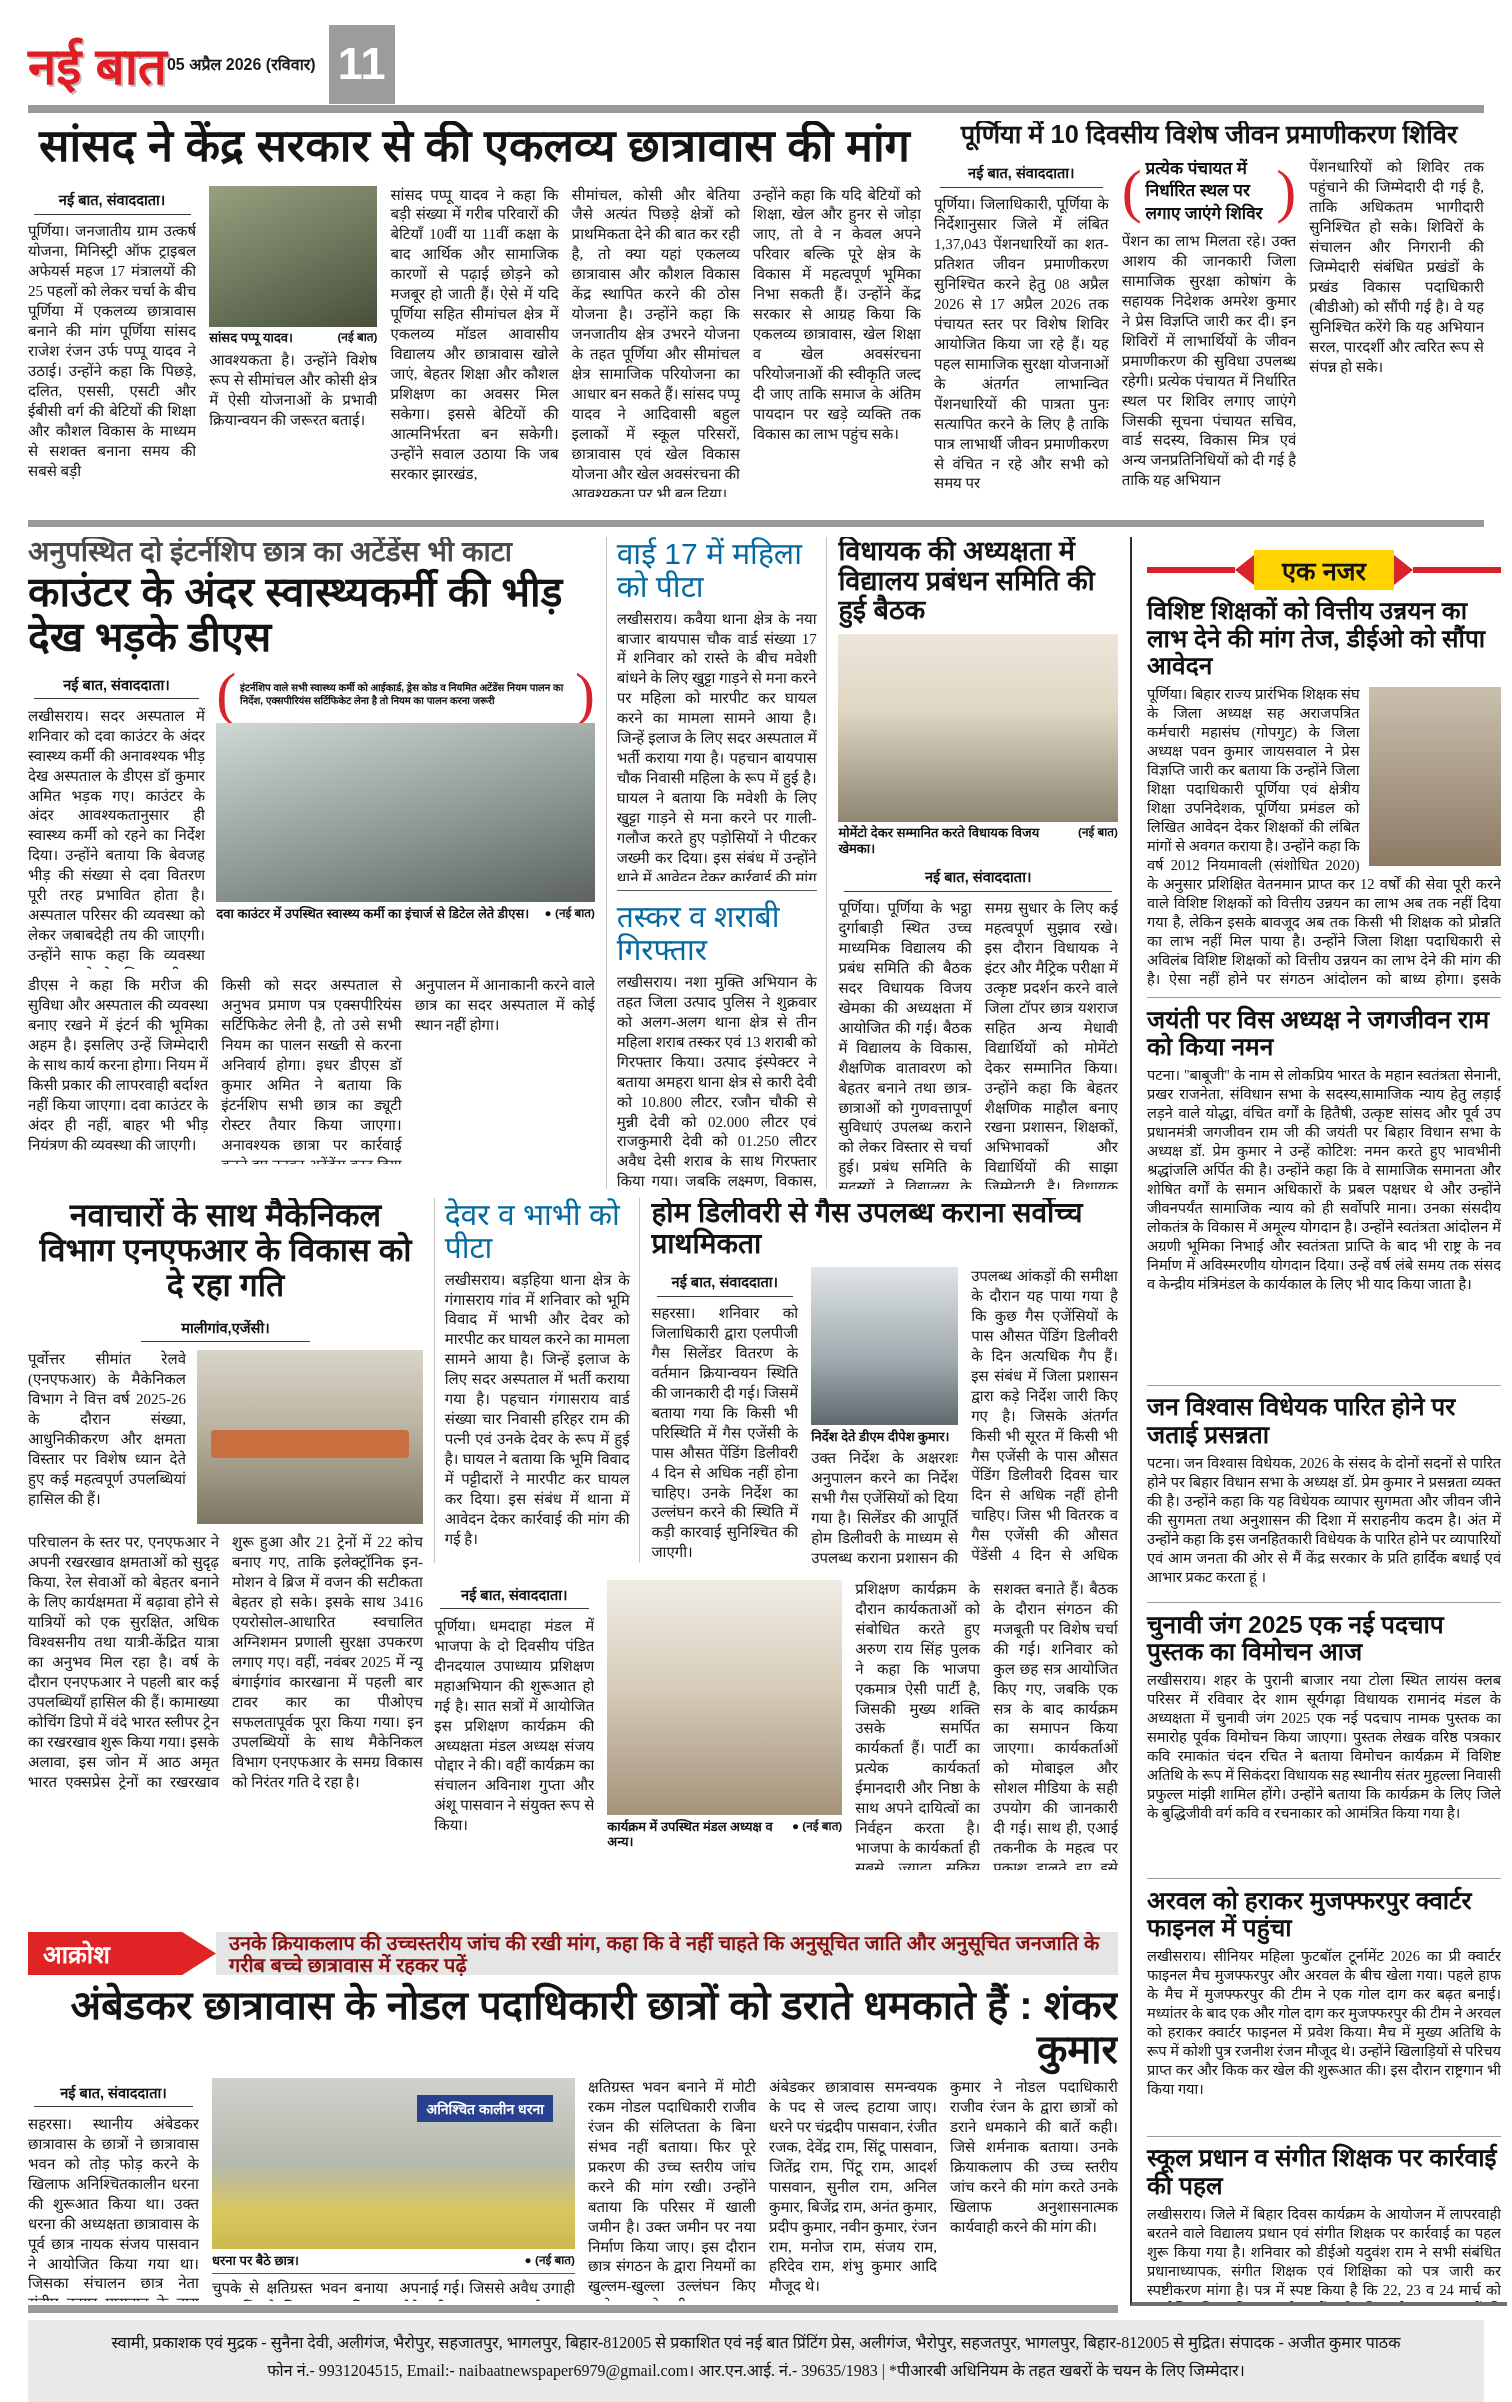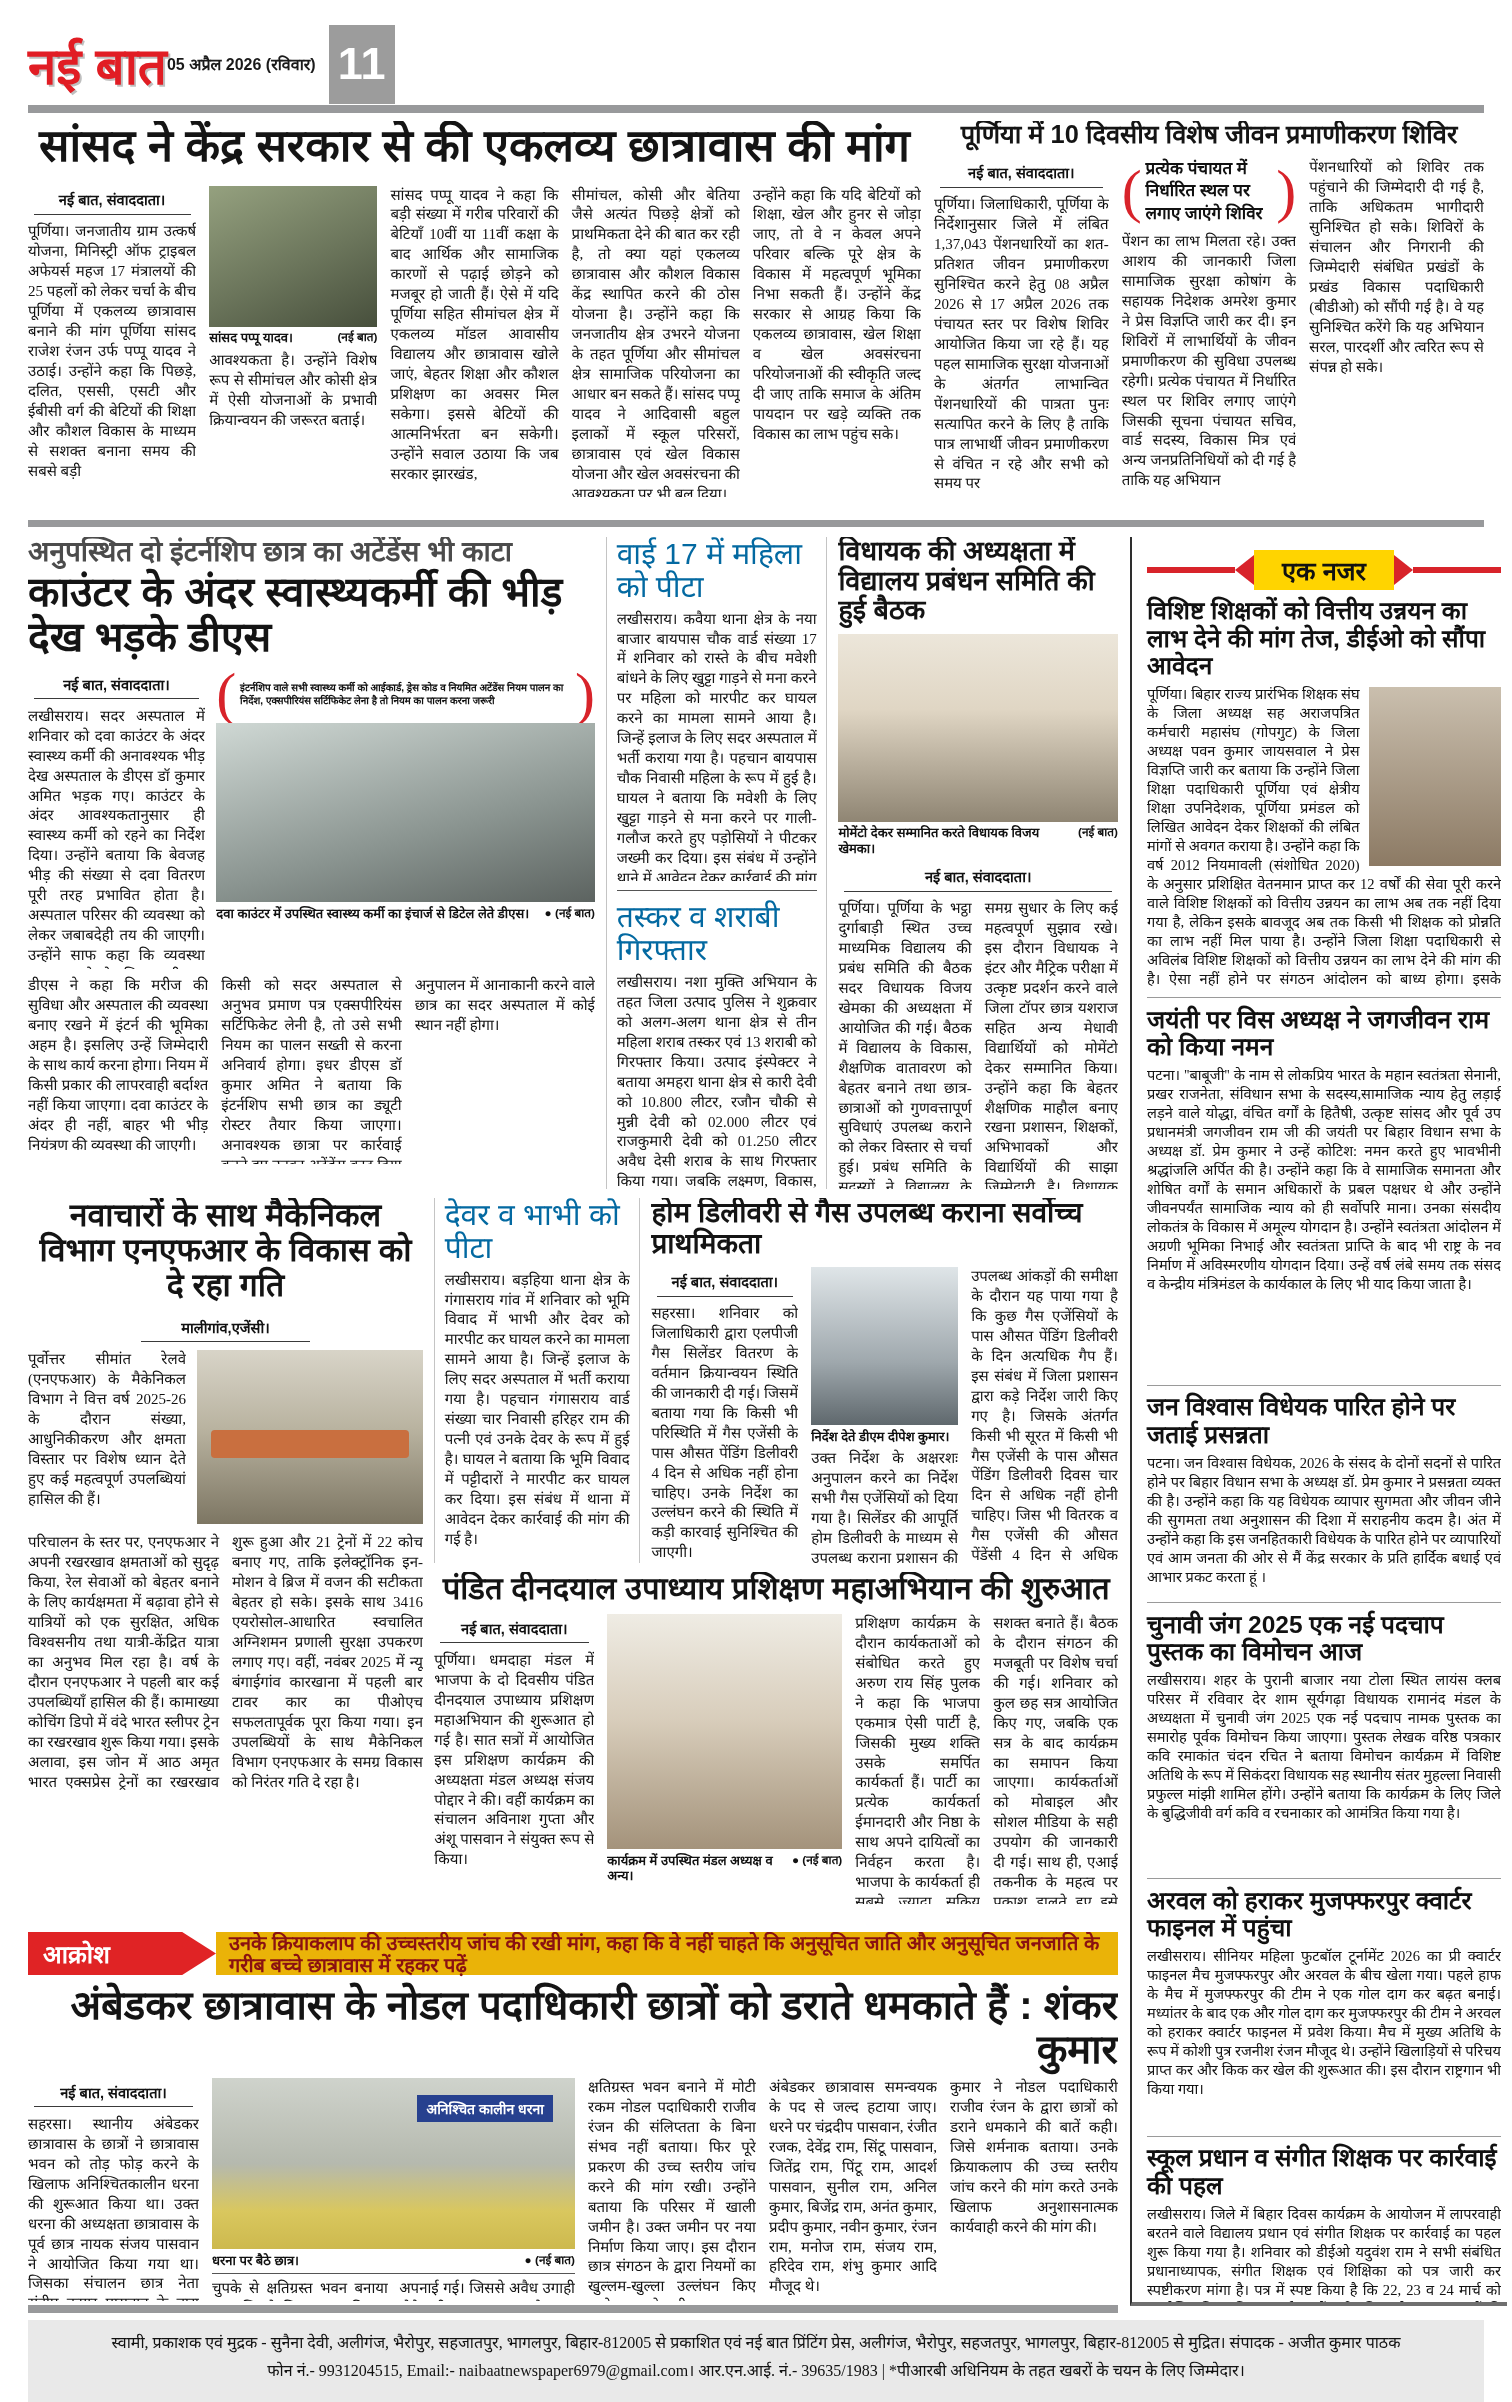--- a/index.html
+++ b/index.html
@@ -62,21 +62,21 @@
   .en-label{background:#ffd400;padding:2.8px 28px;font-family:"Liberation Sans",sans-serif;
             font-weight:900;font-size:25.4px;color:#111;}
   .rail{border-left:2.8px solid #2e2e2e;border-bottom:4.7px solid #6f6f6f;padding:0 5.6px 0 15px;}
   .rail-story{border-top:0.9px solid #9a9a9a;padding-top:7.5px;margin-top:9.4px;}
   .rail-h{font-family:"Liberation Sans",sans-serif;font-weight:800;font-size:24.5px;line-height:1.12;margin:0 0 5.6px;}
   
   .strip{display:flex;height:43px;align-items:stretch;}
   .strip-label{background:#e02325;color:#fff;font-family:"Liberation Sans",sans-serif;font-weight:800;
                font-size:24.5px;display:flex;align-items:center;padding:0 32px 0 15px;
                clip-path:polygon(0 0,82% 0,100% 50%,82% 100%,0 100%);min-width:141px;}
-  .strip-text{background:#eab308;flex:1;display:flex;align-items:center;justify-content:center;
+  .strip-text{background:#e5e5e5;flex:1;display:flex;align-items:center;justify-content:center;
               font-family:"Liberation Sans",sans-serif;font-weight:800;font-size:20px;color:#8a1111;
               padding:12px 13px;line-height:1.1;}
   .vsep{border-left:0.9px solid #c4c4c4;border-right:0.9px solid #c4c4c4;padding:0 9.4px;}
   .footer-box{background:#e9e9e9;text-align:center;font-family:"Liberation Serif",serif;
               font-size:16px;line-height:1.75;padding-top:9.4px;}
 </style>
 </head>
 <body>
 
 <div class="page">
@@ -215,21 +215,20 @@
                 <span>निर्देश देते डीएम दीपेश कुमार।</span>
               </div>
               <div class="bt" style="margin-top:4.7px;">उक्त निर्देश के अक्षरशः अनुपालन करने का निर्देश सभी गैस एजेंसियों को दिया गया है। सिलेंडर की आपूर्ति होम डिलीवरी के माध्यम से उपलब्ध कराना प्रशासन की सर्वोच्च प्राथमिकता है।</div>
             </div>
             <div class="col clip bt">उपलब्ध आंकड़ों की समीक्षा के दौरान यह पाया गया है कि कुछ गैस एजेंसियों के पास औसत पेंडिंग डिलीवरी के दिन अत्यधिक गैप हैं। इस संबंध में जिला प्रशासन द्वारा कड़े निर्देश जारी किए गए है। जिसके अंतर्गत किसी भी सूरत में किसी भी गैस एजेंसी के पास औसत पेंडिंग डिलीवरी दिवस चार दिन से अधिक नहीं होनी चाहिए। जिस भी वितरक व गैस एजेंसी की औसत पेंडेंसी 4 दिन से अधिक होगी उन पर नियमानुसार कार्रवाई की जाएगी।</div>
           </div>
         </section>
       </div>
 
       <section class="clip" style="margin-top:9.4px;height:339px;">
-        <h2 class="hl" style="font-size:31px;text-align:center;">पंडित दीनदयाल उपाध्याय प्रशिक्षण महाअभियान की शुरुआत</h2>
         <div class="cols" style="margin-top:7.5px;height:290px;">
           <div class="col clip" style="flex:0 0 160px;">
             <div class="byline">नई बात, संवाददाता।</div>
             <div class="bt">पूर्णिया। धमदाहा मंडल में भाजपा के दो दिवसीय पंडित दीनदयाल उपाध्याय प्रशिक्षण महाअभियान की शुरूआत हो गई है। सात सत्रों में आयोजित इस प्रशिक्षण कार्यक्रम की अध्यक्षता मंडल अध्यक्ष संजय पोद्दार ने की। वहीं कार्यक्रम का संचालन अविनाश गुप्ता और अंशू पासवान ने संयुक्त रूप से किया।</div>
           </div>
           <div style="flex:0 0 235px;min-width:0;">
             <div class="photo ph-bjp" style="height:235px;"></div>
             <div class="caption">
               <span>कार्यक्रम में उपस्थित मंडल अध्यक्ष व अन्य।</span>
               <span class="credit">● (नई बात)</span>

